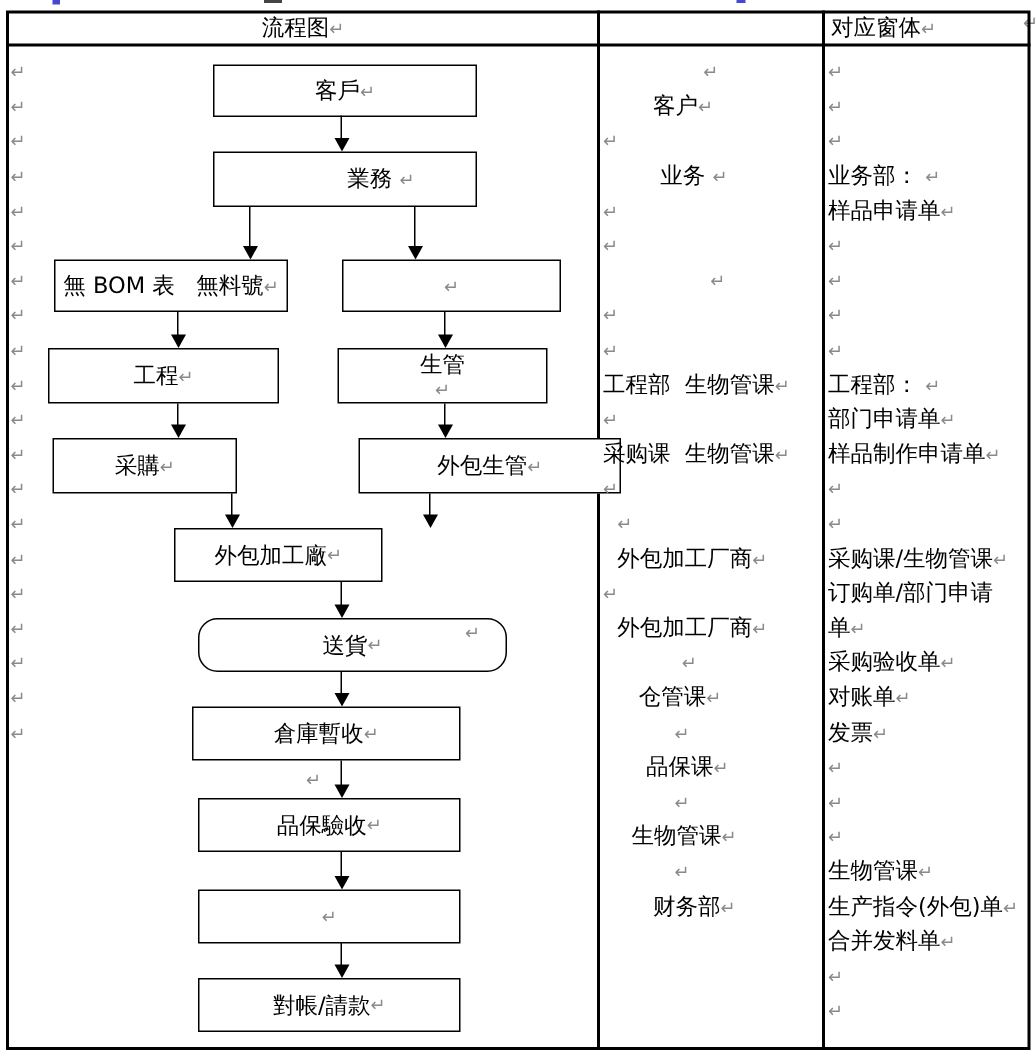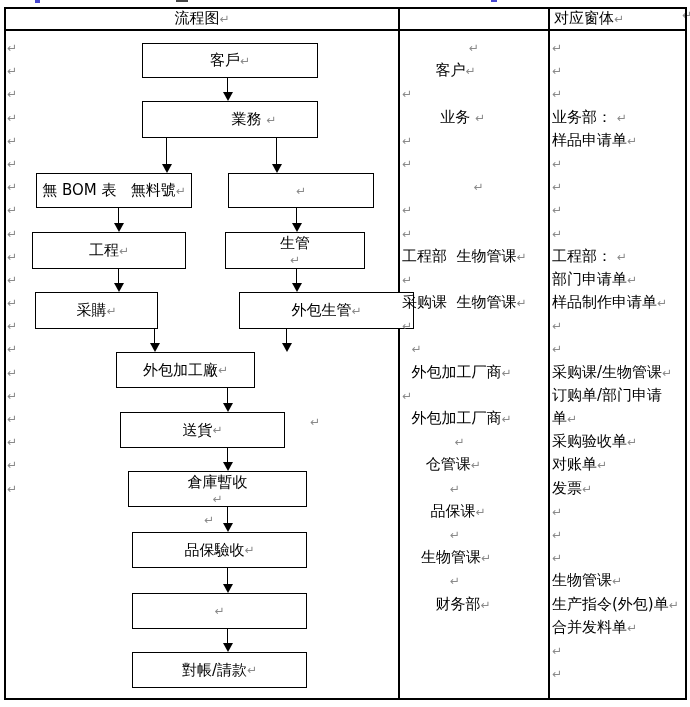--- a/index.html
+++ b/index.html
@@ -65,22 +65,22 @@
 
   <div class="fbox" style="left:142px;top:43px;width:176px;height:35px;"><span>客戶</span><span class="pmark">↵</span></div>
   <div class="fbox" style="left:142px;top:101px;width:176px;height:37px;padding-left:48px;"><span>業務 </span><span class="pmark">↵</span></div>
   <div class="fbox" style="left:36px;top:173px;width:156px;height:35px;justify-content:center;"><span>無 BOM 表   無料號</span><span class="pmark">↵</span></div>
   <div class="fbox" style="left:228px;top:173px;width:146px;height:35px;"><span class="pmark">↵</span></div>
   <div class="fbox" style="left:32px;top:232px;width:154px;height:37px;"><span>工程</span><span class="pmark">↵</span></div>
   <div class="fbox" style="left:225px;top:232px;width:140px;height:37px;flex-direction:column;"><span>生管</span><span class="pmark">↵</span></div>
   <div class="fbox" style="left:35px;top:292px;width:123px;height:37px;"><span>采購</span><span class="pmark">↵</span></div>
   <div class="fbox" style="left:227px;top:292px;width:175px;height:37px;margin-left:12px;"><span>外包生管</span><span class="pmark">↵</span></div>
   <div class="fbox" style="left:116px;top:352px;width:139px;height:36px;"><span>外包加工廠</span><span class="pmark">↵</span></div>
-  <div class="fbox" style="left:120px;top:412px;width:165px;height:36px;"><span>送貨</span><span class="pmark">↵</span></div>
-  <div class="fbox" style="left:128px;top:471px;width:179px;height:36px;flex-direction:column;"><span>倉庫暫收</span><span class="pmark">↵</span></div>
+  <div class="fbox" style="left:132px;top:412px;width:206px;height:36px;border-radius:13px;"><span>送貨</span><span class="pmark">↵</span></div>
+  <div class="fbox" style="left:128px;top:471px;width:179px;height:36px;"><span>倉庫暫收</span><span class="pmark">↵</span></div>
   <div class="fbox" style="left:132px;top:532px;width:175px;height:36px;"><span>品保驗收</span><span class="pmark">↵</span></div>
   <div class="fbox" style="left:132px;top:593px;width:175px;height:36px;"><span class="pmark">↵</span></div>
   <div class="fbox" style="left:132px;top:652px;width:175px;height:36px;"><span>對帳/請款</span><span class="pmark">↵</span></div>
 
   <div class="arrow" style="left:223px;top:77px;height:24px;"></div>
   <div class="arrow" style="left:162px;top:138px;height:35px;"></div>
   <div class="arrow" style="left:272px;top:138px;height:35px;"></div>
   <div class="arrow" style="left:114px;top:208px;height:24px;"></div>
   <div class="arrow" style="left:292px;top:208px;height:24px;"></div>
   <div class="arrow" style="left:114px;top:269px;height:23px;"></div>

